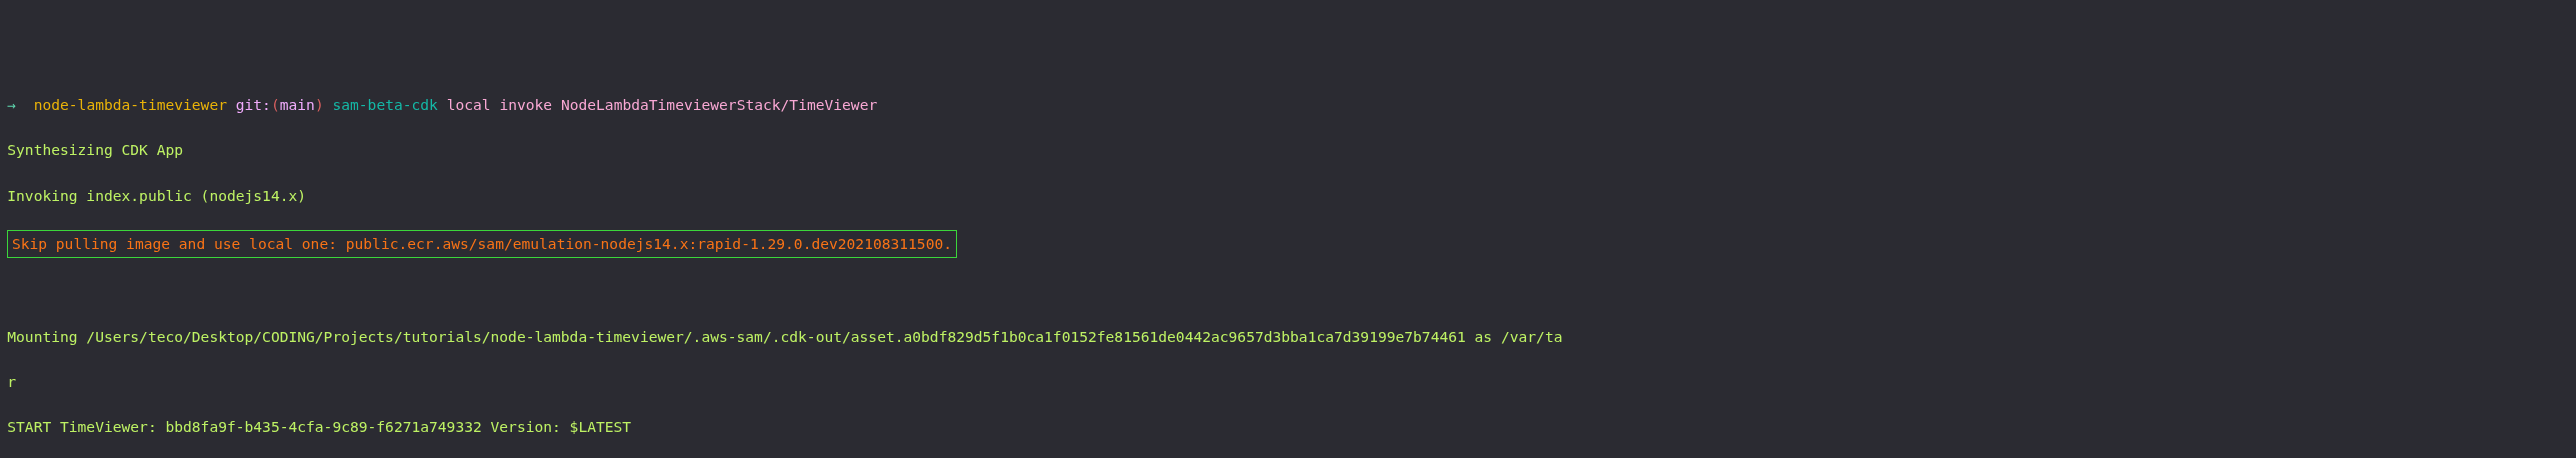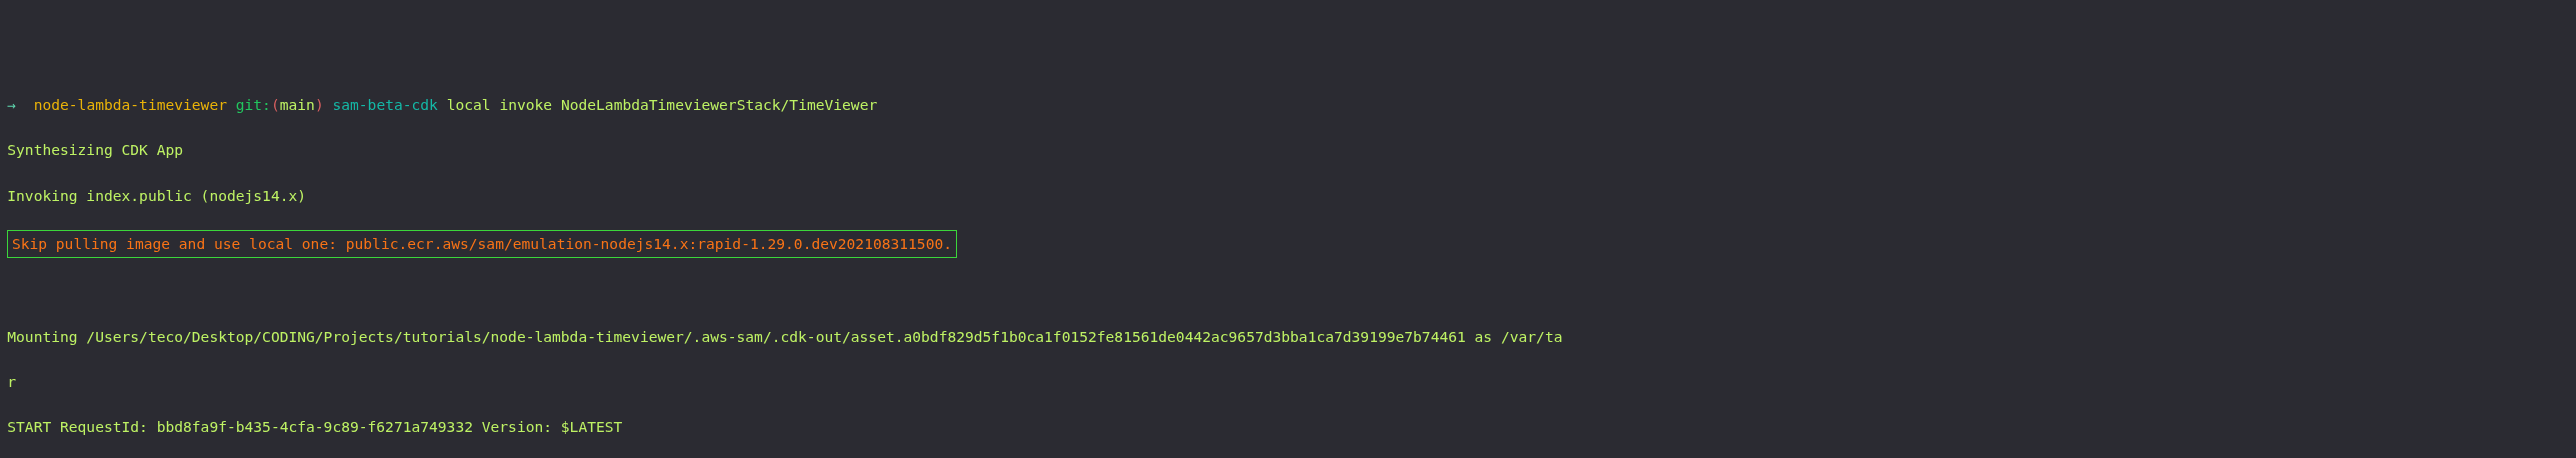--- a/index.html
+++ b/index.html
@@ -20,33 +20,33 @@
     .term-line {
       min-height: 1.55em;
     }
     .prompt-arrow {
       color: #5fd7af;
     }
     .prompt-path {
       color: #eab308;
     }
     .git-label {
-      color: #22c55e;
+      color: #f0abfc;
     }
     .git-paren {
       color: #d75f5f;
     }
     .git-branch {
-      color: #bef264;
+      color: #f0abfc;
     }
     .cmd-name {
       color: #14b8a6;
     }
     .cmd-args {
-      color: #bef264;
+      color: #f9a8d4;
     }
     .green-box {
       display: inline-block;
       border: 1.8px solid #3bd63b;
       padding: 1.8px 3.6px;
       color: #f97316;
     }
     .output {
       color: #bef264;
     }
@@ -56,20 +56,20 @@
 
 
 
 <div class="term-line"><span class="prompt-arrow">→</span>  <span class="prompt-path">node-lambda-timeviewer</span> <span class="git-label">git:</span><span class="git-paren">(</span><span class="git-branch">main</span><span class="git-paren">)</span> <span class="cmd-name">sam-beta-cdk</span> <span class="cmd-args">local invoke NodeLambdaTimeviewerStack/TimeViewer</span></div>
 <div class="term-line output">Synthesizing CDK App</div>
 <div class="term-line output">Invoking index.public (nodejs14.x)</div>
 <div class="term-line"><span class="green-box">Skip pulling image and use local one: public.ecr.aws/sam/emulation-nodejs14.x:rapid-1.29.0.dev202108311500.</span></div>
 <div class="term-line output"></div>
 <div class="term-line output">Mounting /Users/teco/Desktop/CODING/Projects/tutorials/node-lambda-timeviewer/.aws-sam/.cdk-out/asset.a0bdf829d5f1b0ca1f0152fe81561de0442ac9657d3bba1ca7d39199e7b74461 as /var/ta</div>
 <div class="term-line output">r</div>
-<div class="term-line output">START RequestId: bbd8fa9f-b435-4cfa-9c89-f6271a749332 Version: $LATEST</div>
+<div class="term-line output">START TimeViewer: bbd8fa9f-b435-4cfa-9c89-f6271a749332 Version: $LATEST</div>
 
 
 
 
 
 
 
 
 </body></html>

